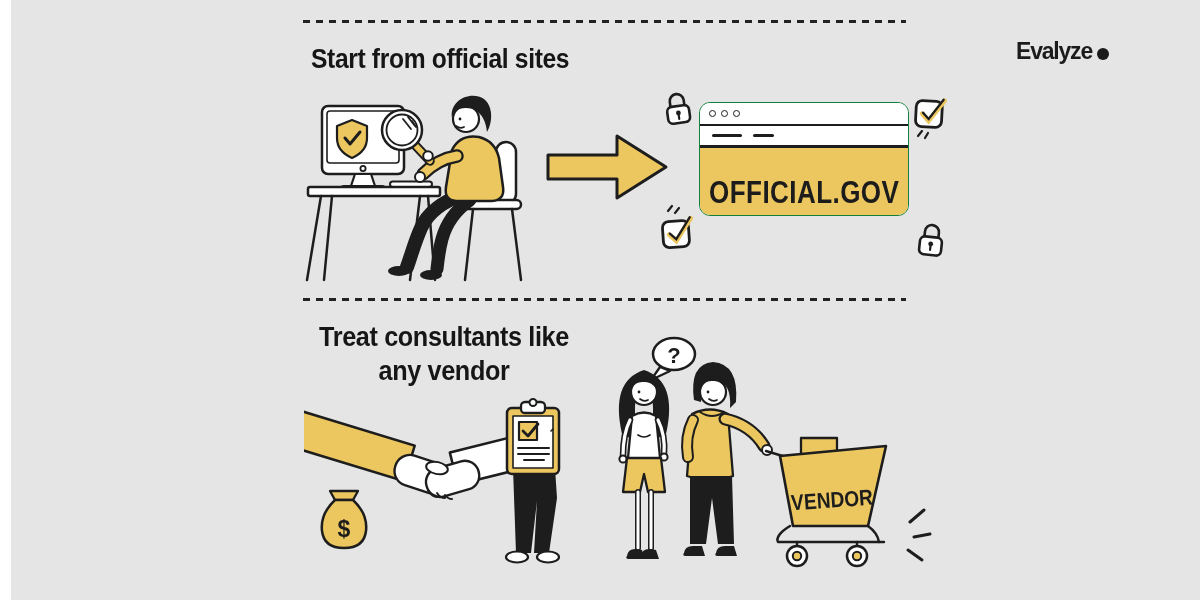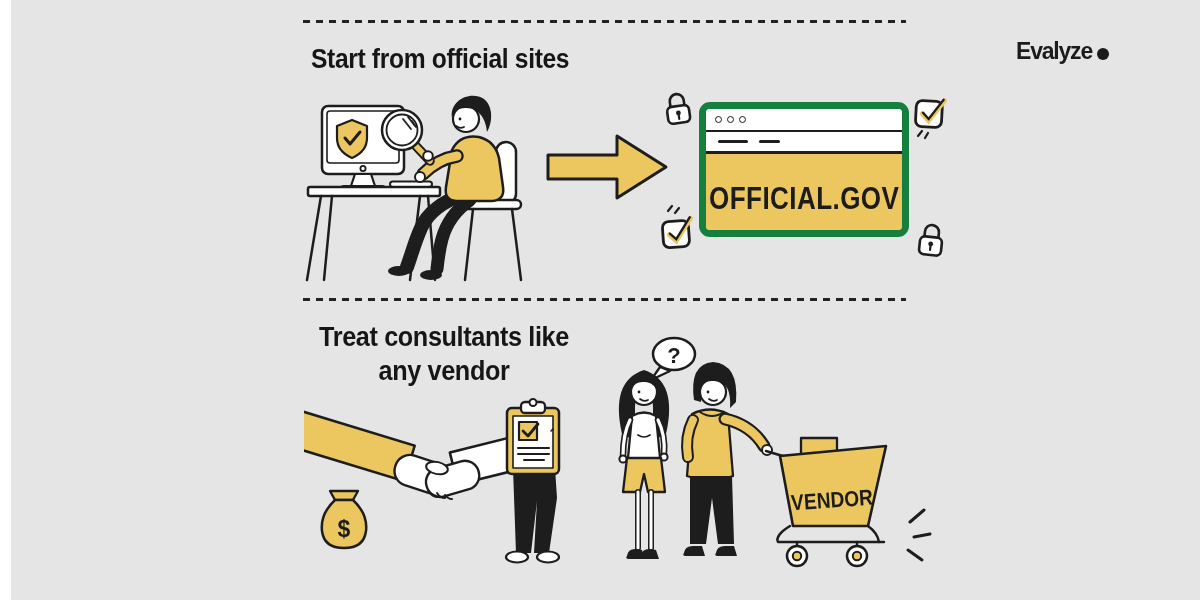--- a/index.html
+++ b/index.html
@@ -16,21 +16,21 @@
     font-size:28px;font-weight:700;letter-spacing:-.4px;color:#161616;
     transform:scaleX(.88);transform-origin:left center;white-space:nowrap;
   }
   .h-title2{
     font-size:28px;font-weight:700;letter-spacing:-.4px;color:#161616;
     text-align:center;line-height:1.2;transform:scaleX(.9);transform-origin:center top;
   }
   .h-title2 span{display:block;}
   
   .browser{
-    width:210px;height:135px;background:#fff;border:7px solid #15803d;border-radius:11px;
+    width:210px;height:114px;background:#fff;border:1px solid #15803d;border-radius:11px;
     overflow:hidden;box-sizing:border-box;
   }
   .browser .bar1{
     height:21px;border-bottom:2px solid #1d1d1d;display:flex;align-items:center;
     padding-left:9px;gap:5px;background:#fff;
   }
   .browser .dot{width:7px;height:7px;border:1.6px solid #1d1d1d;border-radius:50%;box-sizing:border-box;background:#fff;}
   .browser .bar2{
     height:19px;border-bottom:3px solid #1d1d1d;display:flex;align-items:center;
     padding-left:12px;gap:11px;background:#fff;

